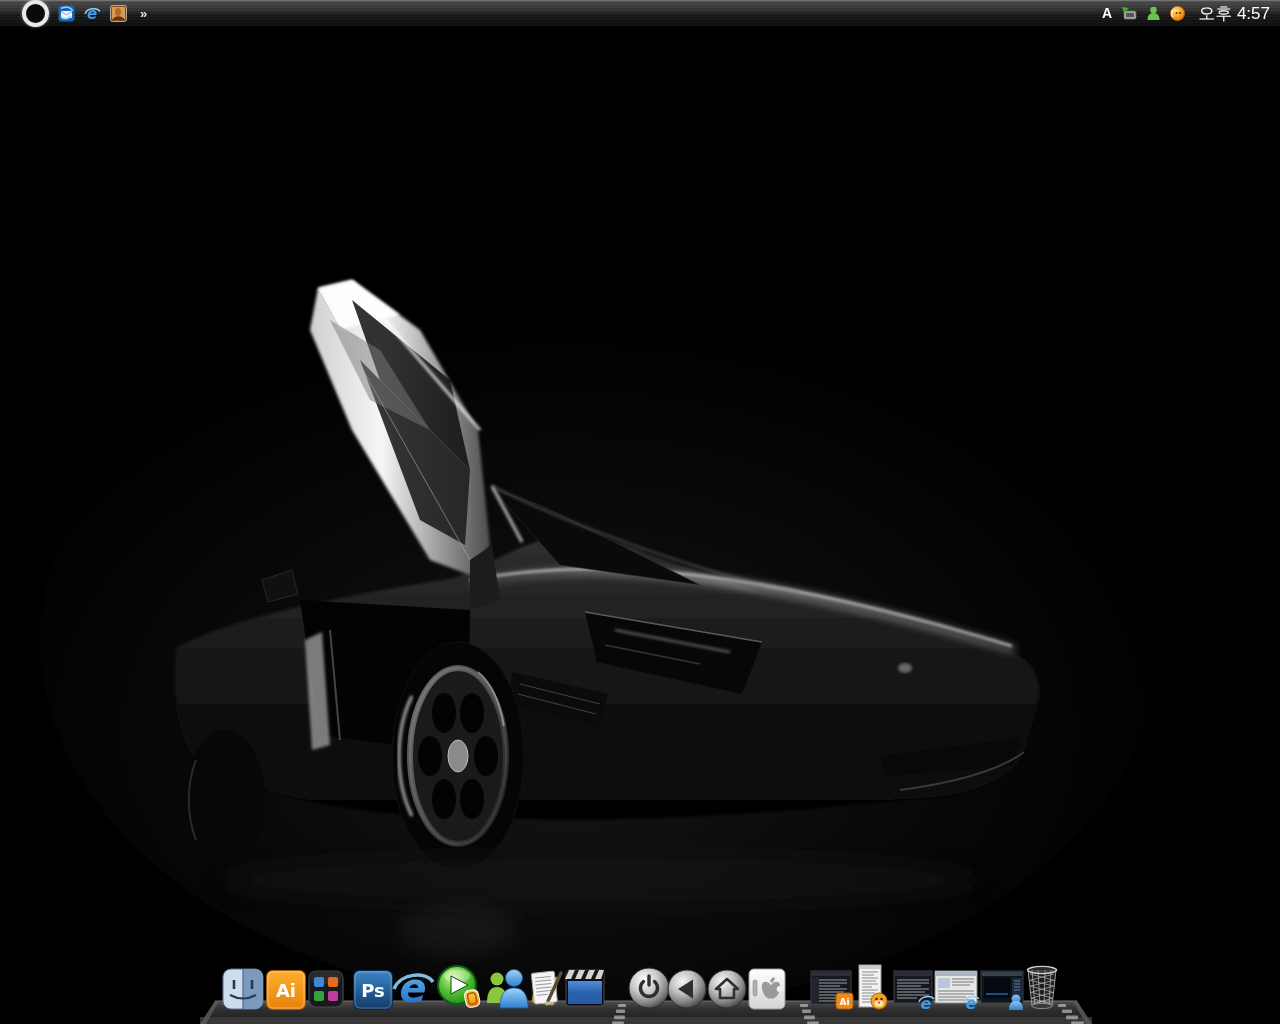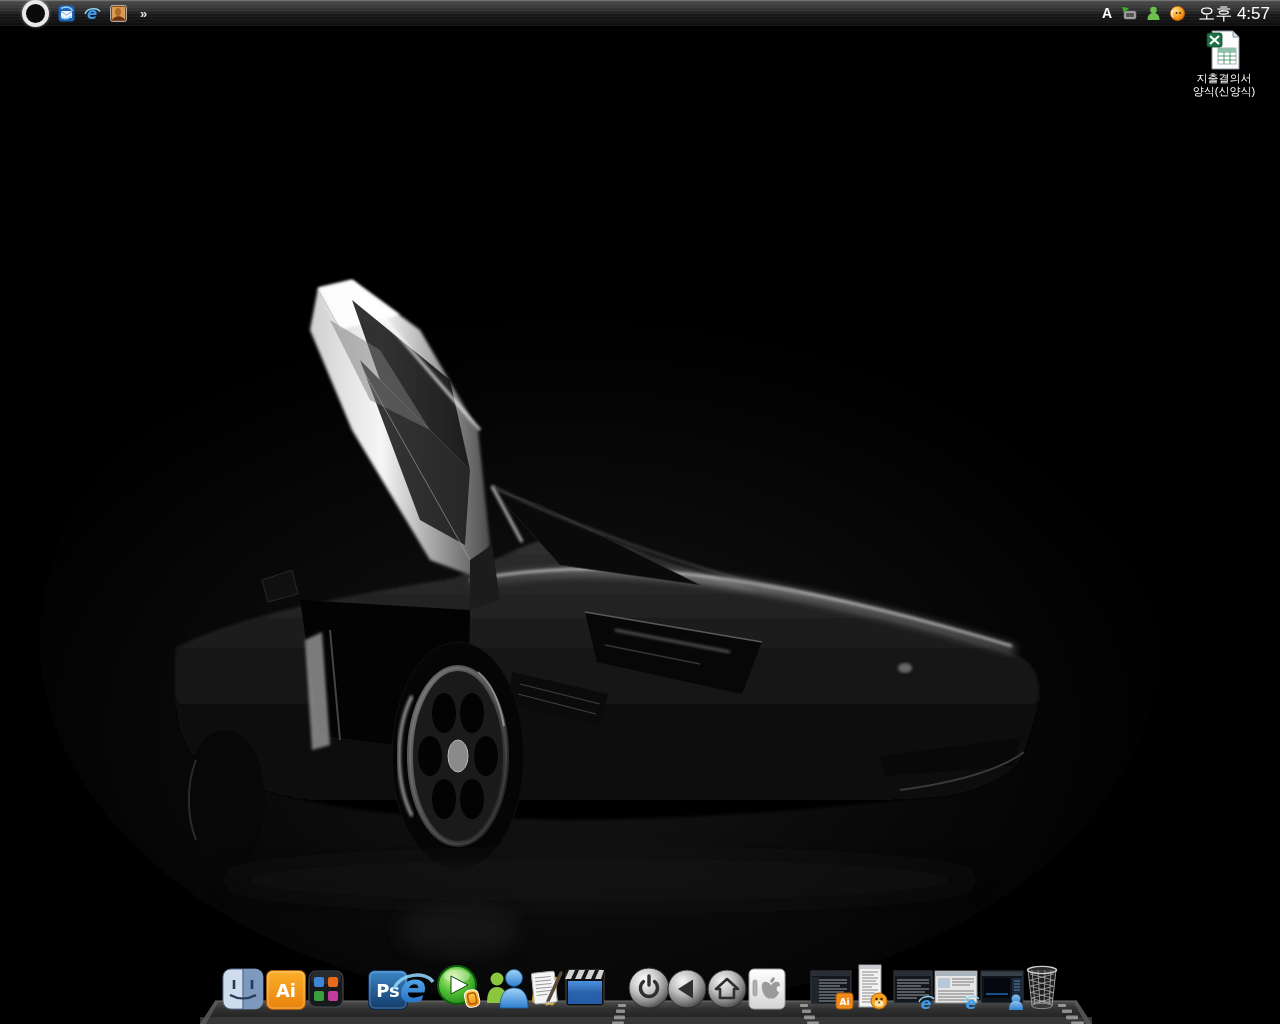--- a/index.html
+++ b/index.html
@@ -187,35 +187,20 @@
           </defs>
         <circle cx="8.5" cy="8.5" r="7.2" fill="url(#tr-or)" stroke="#b85c00" stroke-width="0.6"></circle>
         <path d="M4,5 A6,6 0 0 0 4,12" stroke="#fff" stroke-width="1.4" fill="none" opacity=".8"></path>
         <circle cx="7.5" cy="8" r="1" fill="#5a2a00"></circle>
           <circle cx="11" cy="8" r="1" fill="#5a2a00"></circle>
       </svg>
       <span class="clock">오후 4:57</span>
     </div>
   </div>
 
-  <div class="desk-icon">
-    <svg class="ig" width="36" height="40" viewBox="0 0 36 40">
-      <path d="M6,1 H27 L33,7 V39 H6 Z" fill="#fdfdfd" stroke="#8a92a0" stroke-width="1"></path>
-      <path d="M27,1 L27,7 L33,7 Z" fill="#d8dde4" stroke="#8a92a0" stroke-width="1"></path>
-      <rect x="12" y="18" width="18" height="16" fill="#fff" stroke="#9aa2ae" stroke-width="0.8"></rect>
-      <path d="M12,22 H30 M12,26 H30 M12,30 H30 M18,18 V34 M24,18 V34" stroke="#2f8a5a" stroke-width="0.8"></path>
-      <rect x="12" y="18" width="18" height="4" fill="#8fbfa8"></rect>
-      <rect x="1" y="3" width="15" height="14" rx="2" fill="#1e7145" stroke="#0d4a2a" stroke-width="0.8"></rect>
-      <path d="M4,6 L13,14 M13,6 L4,14" stroke="#fff" stroke-width="2.2"></path>
-    </svg>
-    <div class="desk-label">
-      <div>지출결의서</div>
-      <div>양식(신양식)</div>
-    </div>
-  </div>
 
   <svg class="dock-shelf" viewBox="0 0 1280 70">
     <defs>
       <linearGradient id="shelfG" x1="0" y1="0" x2="0" y2="1">
         <stop offset="0%" stop-color="#4f4f4f"></stop>
           <stop offset="35%" stop-color="#303030"></stop>
           <stop offset="100%" stop-color="#1c1c1c"></stop>
       </linearGradient>
     </defs>
     <polygon points="215,47 1077,47 1092,70 200,70" fill="url(#shelfG)"></polygon>
@@ -269,21 +254,21 @@
     <svg width="40" height="42" viewBox="0 0 40 42">
       <rect x="3" y="3" width="34" height="36" rx="7" fill="#17191d" stroke="#44494f" stroke-width="1.2"></rect>
       <rect x="5" y="4" width="30" height="12" rx="5" fill="#ffffff" opacity=".08"></rect>
       <rect x="8" y="9" width="10" height="10" rx="2" fill="#3f86d8"></rect>
       <rect x="22" y="9" width="10" height="10" rx="2" fill="#e86a1a"></rect>
       <rect x="8" y="23" width="10" height="10" rx="2" fill="#37a03c"></rect>
       <rect x="22" y="23" width="10" height="10" rx="2" fill="#c23b9e"></rect>
     </svg>
   </div>
 
-  <div class="di" style="left:368px;">
+  <div class="di" style="left:353px;">
     <svg width="40" height="40" viewBox="0 0 40 40">
       <defs>
           <linearGradient id="psG" x1="0" y1="0" x2="0" y2="1">
         <stop offset="0%" stop-color="#3c86c8"></stop>
             <stop offset="100%" stop-color="#123a68"></stop>
           </linearGradient>
         </defs>
       <rect x="0.5" y="0.5" width="39" height="39" rx="6" fill="url(#psG)" stroke="#0b2a4e"></rect>
       <rect x="2" y="2" width="36" height="36" rx="5" fill="none" stroke="rgba(255,255,255,.28)"></rect>
       <text x="20" y="27" text-anchor="middle" font-family="DejaVu Sans,sans-serif" font-size="18" font-weight="bold" fill="#fff">Ps</text>

